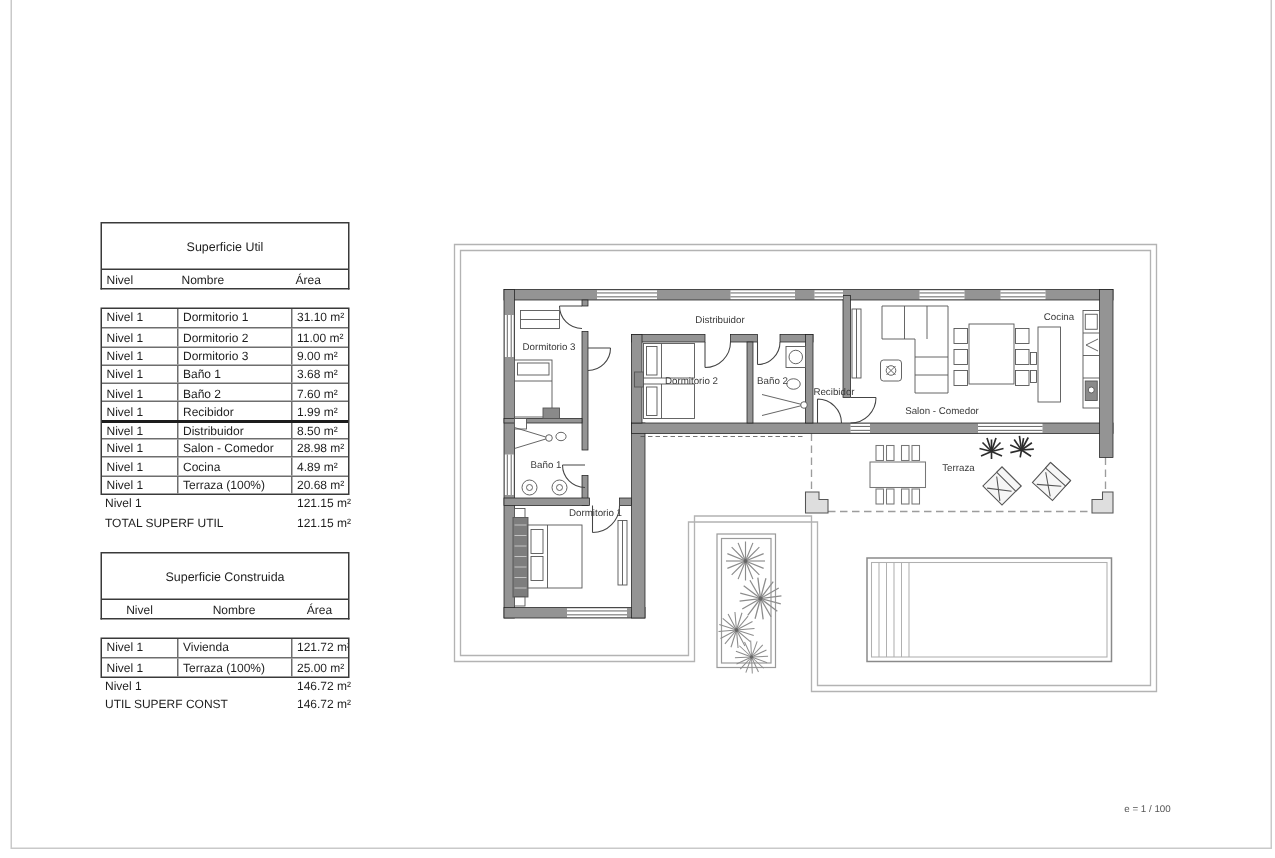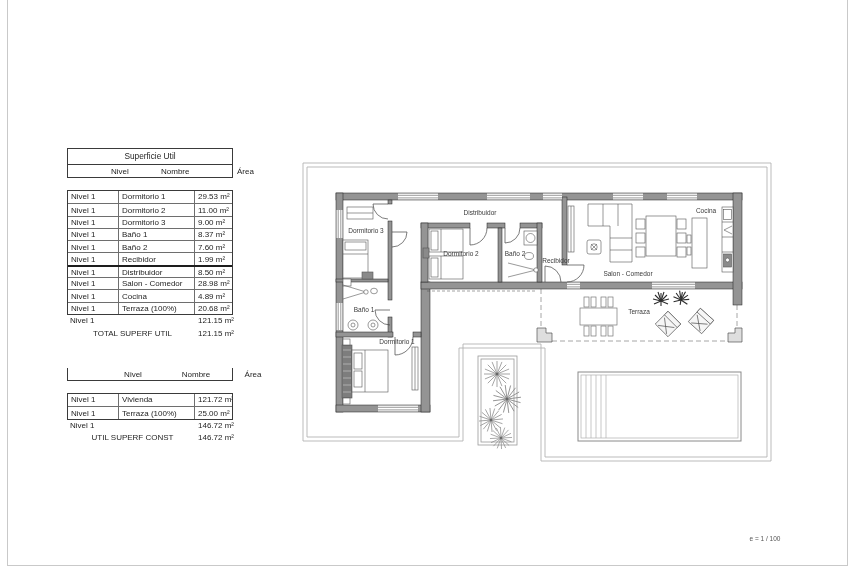--- a/index.html
+++ b/index.html
@@ -5,39 +5,39 @@
   html,body{margin:0;padding:0;}
   body{
     width:850px;height:572px;position:relative;background:#ffffff;
     font-family:"Liberation Sans",sans-serif;overflow:hidden;color:#1e1e1e;
   }
   svg{position:absolute;left:0;top:0;}
   .room-label{font-family:"Liberation Sans",sans-serif;font-size:6.5px;fill:#3a3a3a;}
   .scale-label{font-family:"Liberation Sans",sans-serif;font-size:6.5px;fill:#555;}
   
   .tbl{position:absolute;width:166px;font-size:8px;line-height:1;}
-  .tbl-title{box-sizing:border-box;height:17px;border:1px solid #3a3a3a;
+  .tbl-title{box-sizing:border-box;height:32px;border:1px solid #3a3a3a;
     display:flex;align-items:center;justify-content:center;font-size:8.3px;}
   .tbl-head{box-sizing:border-box;height:13px;border:1px solid #3a3a3a;border-top:none;
-    display:grid;grid-template-columns:50px 76px 38px;padding-left:40px;}
+    display:grid;grid-template-columns:50px 76px 38px;}
   .tbl-head>div{box-sizing:border-box;padding:2.5px 0 0 3px;white-space:nowrap;overflow:hidden;}
   .tbl-head.centered>div{padding-left:0;text-align:center;}
   .tbl-gap{height:12px;}
   .tbl-block{box-sizing:border-box;border:1px solid #3a3a3a;}
   .trow{box-sizing:border-box;display:grid;grid-template-columns:50px 76px 38px;
     height:12.3px;border-top:1px solid #6e6e6e;}
   .trow:first-child{border-top:none;}
   .trow.sep{border-top:2px solid #1d1d1d;}
   .trow>div{box-sizing:border-box;padding:2.4px 0 0 3px;border-left:1px solid #6e6e6e;
     white-space:nowrap;overflow:hidden;}
   .trow>div:first-child{border-left:none;}
   .subrow{display:grid;grid-template-columns:51px 77px 38px;height:12.3px;}
   .subrow>div{padding:2.4px 0 0 3px;white-space:nowrap;}
   .totrow{display:grid;grid-template-columns:128px 38px;height:12.3px;}
-  .totrow>div{padding:2.4px 0 0 3px;white-space:nowrap;text-align:center;}
+  .totrow>div{padding:2.4px 0 0 3px;white-space:nowrap;}
 </style>
 </head>
 <body>
 
 <svg width="850" height="572" viewBox="0 0 850 572">
   <defs>
     <g id="tree">
       <line x1="0" y1="0" x2="10" y2="0"></line>
         <line x1="0" y1="0" x2="-10" y2="0"></line>
       <line x1="0" y1="0" x2="0" y2="10"></line>
@@ -331,36 +331,36 @@
   <div class="tbl-head">
     <div>Nivel</div>
     <div>Nombre</div>
     <div>Área</div>
   </div>
   <div class="tbl-gap"></div>
   <div class="tbl-block">
     <div class="trow">
       <div>Nivel 1</div>
         <div>Dormitorio 1</div>
-        <div>29.53 m²</div>
+        <div>31.10 m²</div>
     </div>
     <div class="trow">
       <div>Nivel 1</div>
         <div>Dormitorio 2</div>
         <div>11.00 m²</div>
     </div>
     <div class="trow">
       <div>Nivel 1</div>
         <div>Dormitorio 3</div>
         <div>9.00 m²</div>
     </div>
     <div class="trow">
       <div>Nivel 1</div>
         <div>Baño 1</div>
-        <div>8.37 m²</div>
+        <div>3.68 m²</div>
     </div>
     <div class="trow">
       <div>Nivel 1</div>
         <div>Baño 2</div>
         <div>7.60 m²</div>
     </div>
     <div class="trow">
       <div>Nivel 1</div>
         <div>Recibidor</div>
         <div>1.99 m²</div>
@@ -391,20 +391,21 @@
       <div></div>
       <div>121.15 m²</div>
   </div>
   <div class="totrow">
     <div>TOTAL SUPERF UTIL</div>
       <div>121.15 m²</div>
   </div>
 </div>
 
 <div class="tbl" style="left:67px;top:368px;">
+  <div class="tbl-title">Superficie Construida</div>
   <div class="tbl-head centered">
     <div>Nivel</div>
     <div>Nombre</div>
     <div>Área</div>
   </div>
   <div class="tbl-gap"></div>
   <div class="tbl-block">
     <div class="trow">
       <div>Nivel 1</div>
         <div>Vivienda</div>

